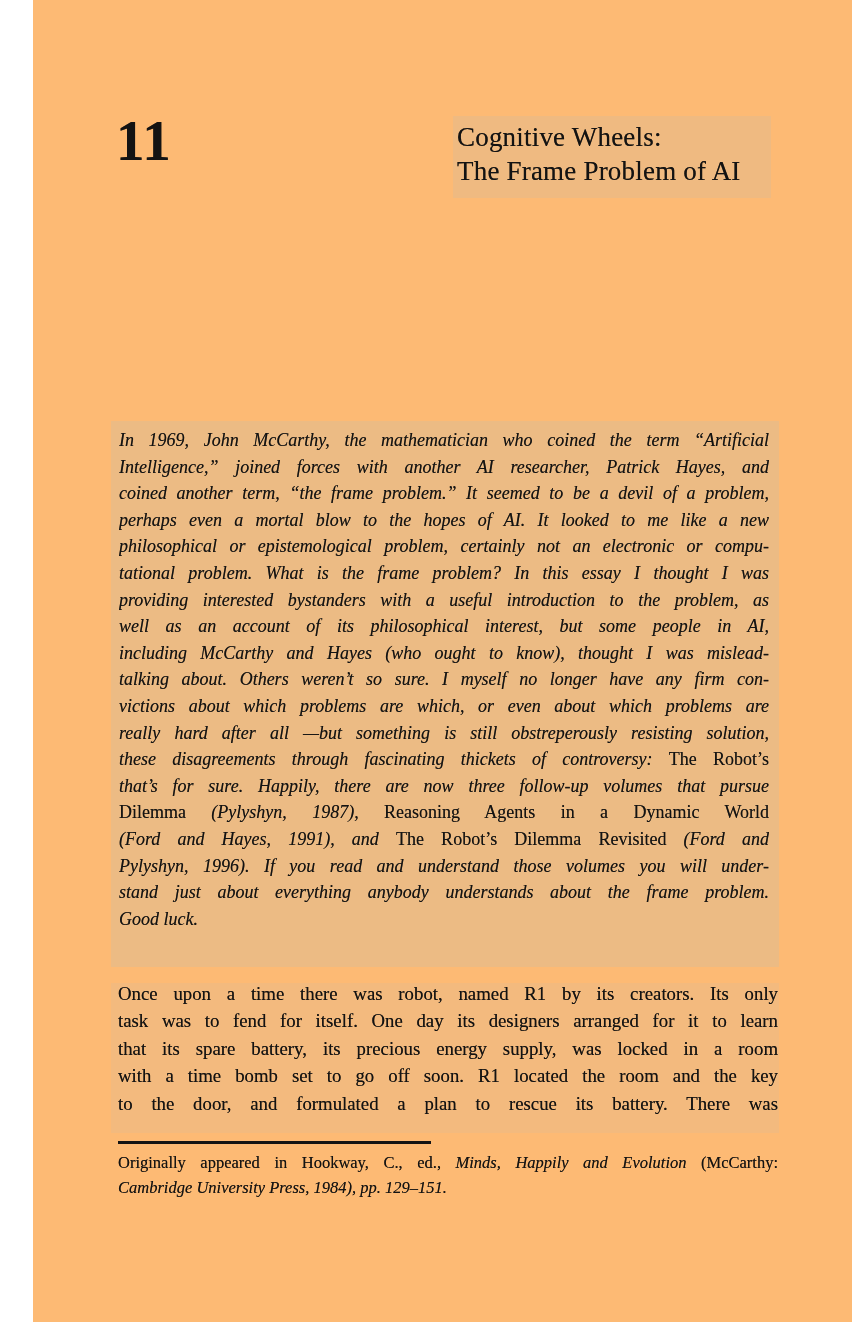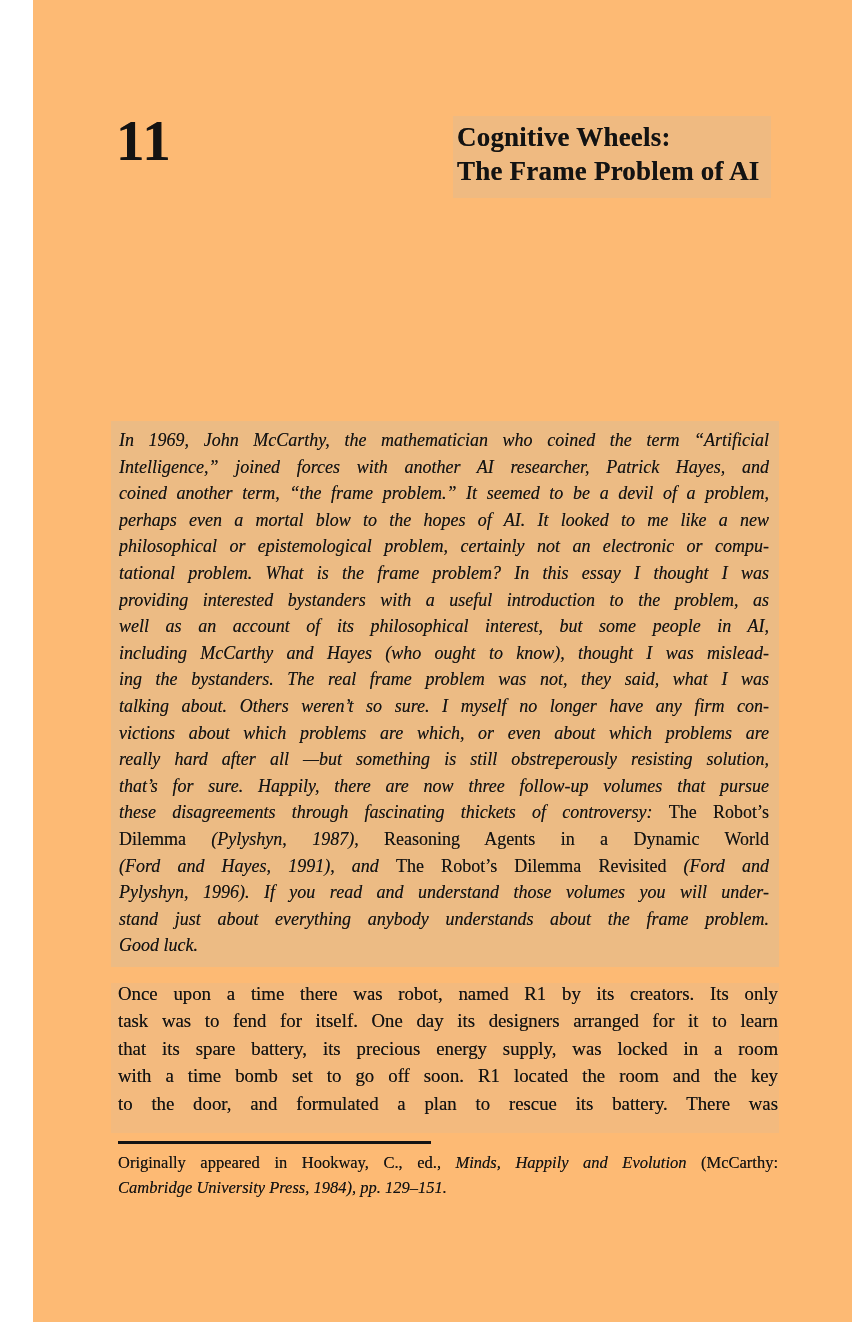--- a/index.html
+++ b/index.html
@@ -25,21 +25,21 @@
     font-size: 57px;
     font-weight: bold;
     letter-spacing: 1px;
     line-height: 1;
     text-shadow: 0 0 0.6px rgba(0,0,0,0.6);
   }
   .title {
     position: absolute;
     left: 424px; top: 120px;
     font-size: 27px;
-    font-weight: bold;
+    font-weight: normal;
     line-height: 34px;
     letter-spacing: 0.2px;
     text-shadow: 0 0 0.5px rgba(0,0,0,0.55);
   }
   .epigraph {
     position: absolute;
     left: 86px; top: 427px;
     width: 650px;
     font-size: 18px;
     font-style: italic;
@@ -97,26 +97,25 @@
   <div class="epigraph">
     <div class="line">In 1969, John McCarthy, the mathematician who coined the term “Artificial</div>
     <div class="line">Intelligence,” joined forces with another AI researcher, Patrick Hayes, and</div>
     <div class="line">coined another term, “the frame problem.” It seemed to be a devil of a problem,</div>
     <div class="line">perhaps even a mortal blow to the hopes of AI. It looked to me like a new</div>
     <div class="line">philosophical or epistemological problem, certainly not an electronic or compu-</div>
     <div class="line">tational problem. What is the frame problem? In this essay I thought I was</div>
     <div class="line">providing interested bystanders with a useful introduction to the problem, as</div>
     <div class="line">well as an account of its philosophical interest, but some people in AI,</div>
     <div class="line">including McCarthy and Hayes (who ought to know), thought I was mislead-</div>
-    <div class="line">ing the bystanders. The real frame problem was not, they said, what I was</div>
     <div class="line">talking about. Others weren’t so sure. I myself no longer have any firm con-</div>
     <div class="line">victions about which problems are which, or even about which problems are</div>
     <div class="line">really hard after all —but something is still obstreperously resisting solution,</div>
+    <div class="line"><span class="italic">these disagreements through fascinating thickets of controversy: </span><span class="roman">The Robot’s</span></div>
     <div class="line">that’s for sure. Happily, there are now three follow-up volumes that pursue</div>
-    <div class="line"><span class="italic">these disagreements through fascinating thickets of controversy: </span><span class="roman">The Robot’s</span></div>
     <div class="line"><span class="roman">Dilemma</span><span class="italic"> (Pylyshyn, 1987), </span><span class="roman">Reasoning Agents in a Dynamic World</span></div>
     <div class="line"><span class="italic">(Ford and Hayes, 1991), and </span><span class="roman">The Robot’s Dilemma Revisited</span><span class="italic"> (Ford and</span></div>
     <div class="line">Pylyshyn, 1996). If you read and understand those volumes you will under-</div>
     <div class="line">stand just about everything anybody understands about the frame problem.</div>
     <div class="line no-stretch">Good luck.</div>
   </div>
 
   <div class="body-text">
     <div class="line">Once upon a time there was robot, named R1 by its creators. Its only</div>
     <div class="line">task was to fend for itself. One day its designers arranged for it to learn</div>

